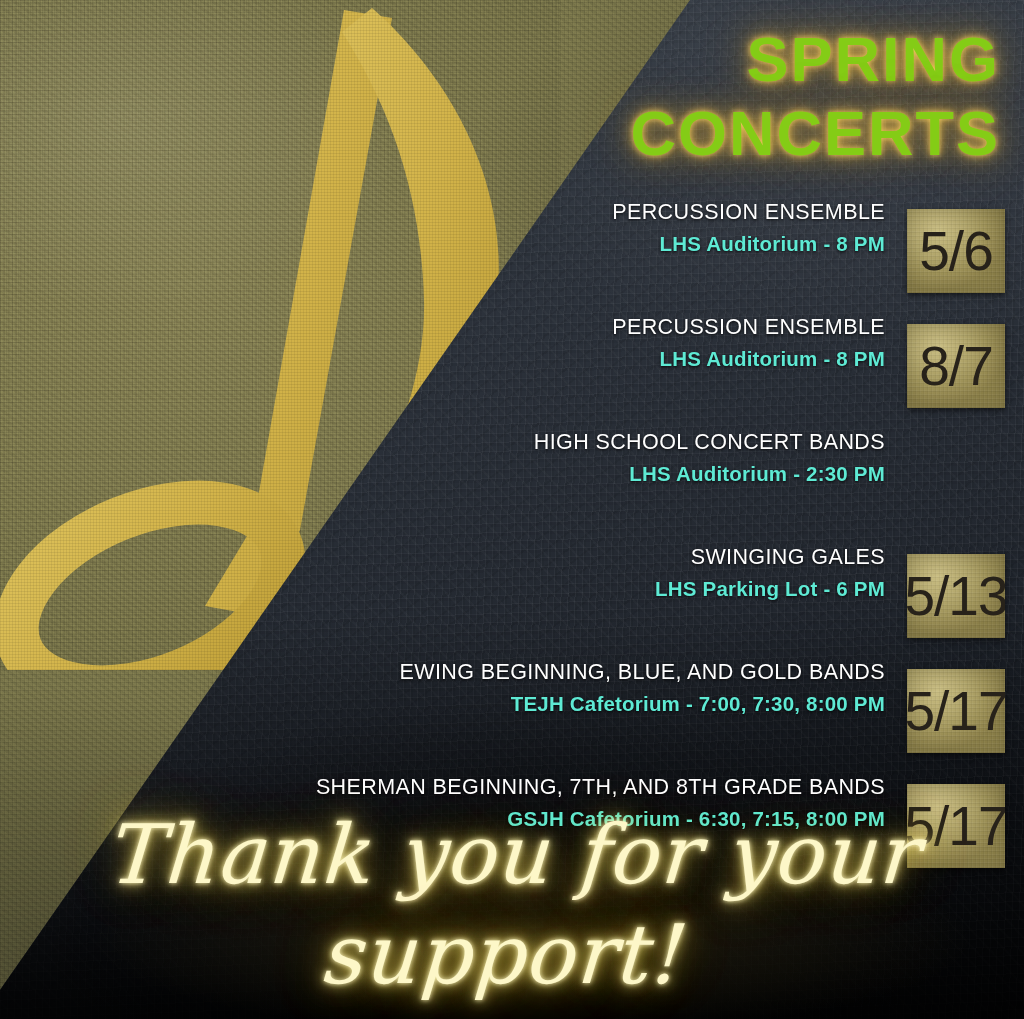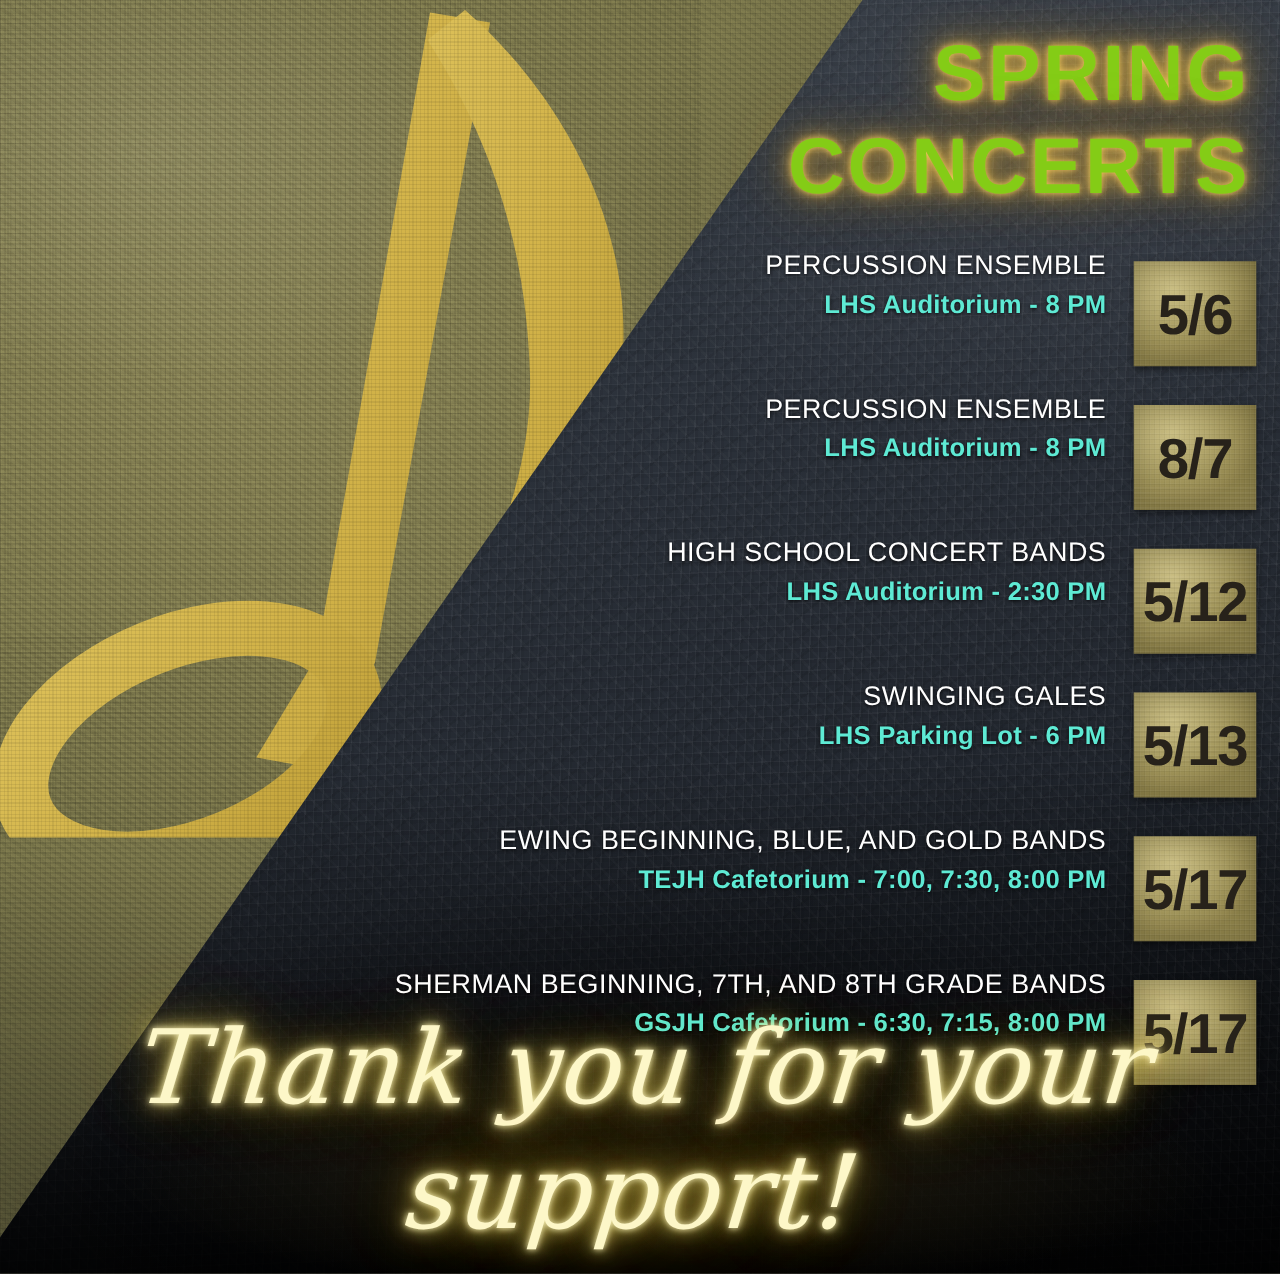--- a/index.html
+++ b/index.html
@@ -175,22 +175,22 @@
     background-image:
       repeating-linear-gradient(0deg, rgba(0,0,0,.06) 0 1px, rgba(255,255,255,.05) 1px 2px, rgba(0,0,0,0) 2px 4px),
       repeating-linear-gradient(90deg, rgba(0,0,0,.05) 0 1px, rgba(255,255,255,.04) 1px 2px, rgba(0,0,0,0) 2px 4px);
     opacity:.8;
     pointer-events:none;
   }
   .date-badge-text{
     position:relative;
     z-index:2;
     font-family:"Liberation Sans", sans-serif;
-    font-weight:700;
-    font-size:45px;
+    font-weight:400;
+    font-size:55px;
     line-height:1;
     color:#27221a;
     letter-spacing:-1px;
   }
 
   
   .footer{
     position:absolute;
     left:0; right:0;
     bottom:14px;
@@ -287,23 +287,20 @@
       <div class="date-badge">
         <span class="date-badge-text">8/7</span>
       </div>
     </div>
 
     <div class="event-row">
       <div class="event-text">
         <span class="event-title">HIGH SCHOOL CONCERT BANDS</span>
         <span class="event-venue">LHS Auditorium - 2:30 PM</span>
       </div>
-      <div class="date-badge">
-        <span class="date-badge-text">5/12</span>
-      </div>
     </div>
 
     <div class="event-row">
       <div class="event-text">
         <span class="event-title">SWINGING GALES</span>
         <span class="event-venue">LHS Parking Lot - 6 PM</span>
       </div>
       <div class="date-badge">
         <span class="date-badge-text">5/13</span>
       </div>

